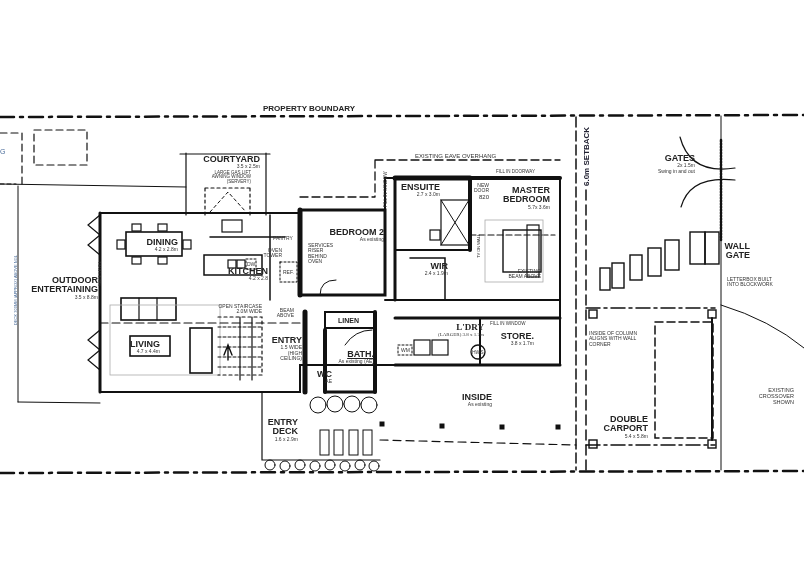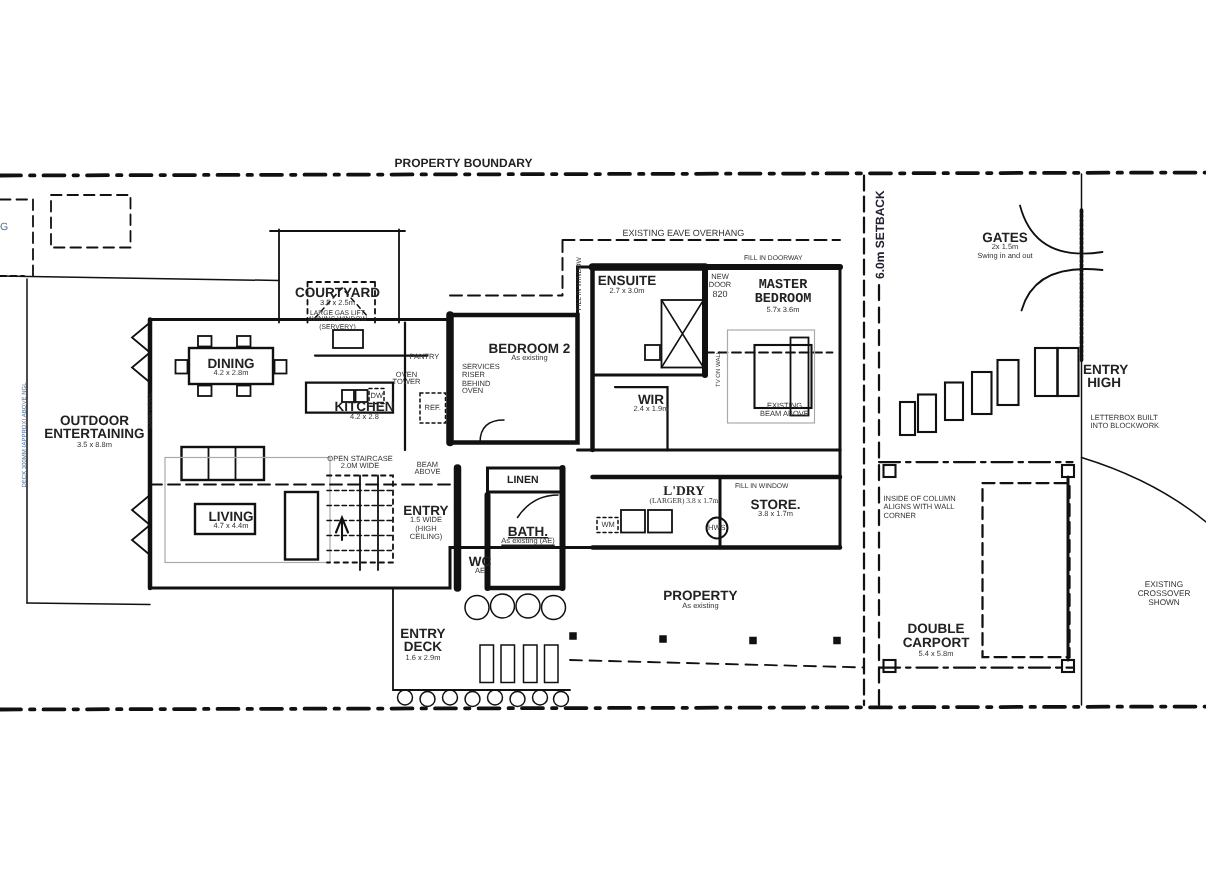--- a/index.html
+++ b/index.html
@@ -1,18 +1,18 @@
 <!DOCTYPE html>
 <html><head>
 <meta charset="utf-8">
 <style>
   html, body { margin:0; padding:0; background:#ffffff; }
   body { width:804px; height:584px; overflow:hidden; position:relative; font-family:"Liberation Sans", sans-serif; color:#1a1a1a; }
   svg { position:absolute; left:0; top:0; }
-  .lbl { position:absolute; text-align:center; line-height:1.05; white-space:nowrap; color:#222; }
+  .lbl { position:absolute; text-align:right; line-height:1.05; white-space:nowrap; color:#222; }
   .med { font-weight:bold; font-size:9px; }
   .sm { font-size:5px; color:#333; }
   .note { font-size:5px; color:#333; text-transform:uppercase; }
   .vert { position:absolute; transform-origin:left top; transform:rotate(-90deg); white-space:nowrap; }
 </style>
 </head>
 <body>
 
 <svg width="804" height="584" viewBox="0 0 804 584">
   <g fill="none" stroke="#111" stroke-linecap="round">
@@ -156,21 +156,21 @@
 
 <div class="lbl" style="left:263px; top:105px; font-weight:bold; font-size:8px;">PROPERTY BOUNDARY</div>
 <div class="lbl" style="left:0px; top:148px; font-size:7px; color:#4a6c9a;">G</div>
 <div class="vert" style="left:582px; top:186px; font-weight:bold; font-size:8px; color:#223;">6.0m SETBACK</div>
 <div class="lbl note" style="left:415px; top:153px; font-size:6px;">EXISTING EAVE OVERHANG</div>
 <div class="lbl note" style="left:496px; top:170px; font-size:4.5px;">FILL IN DOORWAY</div>
 <div class="vert note" style="left:383px; top:207px; font-size:4.5px;">FILL IN WINDOW</div>
 <div class="vert note" style="left:13px; top:325px; font-size:4px; color:#4a6c9a;">DECK 300mm (APPROX) ABOVE NGL</div>
 <div class="vert note" style="left:97px; top:286px; font-size:4px;">SAME LEVEL</div>
 
-<div class="lbl" style="left:190px; top:155px; width:70px;margin-top:36px;">
+<div class="lbl" style="left:190px; top:155px; width:70px;">
   <div class="med">COURTYARD</div>
   <div class="sm">3.5 x 2.5m</div>
   <div class="note" style="white-space:normal; width:52px; margin:1px auto 0; font-size:4.5px;">LARGE GAS LIFT AWNING WINDOW (SERVERY)</div>
 </div>
 
 <div class="lbl" style="left:130px; top:238px; width:48px;">
   <div class="med">DINING</div>
   <div class="sm">4.2 x 2.8m</div>
 </div>
 
@@ -182,21 +182,21 @@
 <div class="lbl note" style="left:260px; top:248px; width:22px; white-space:normal;">OVEN TOWER</div>
 <div class="lbl note" style="left:283px; top:270px;">REF.</div>
 <div class="lbl note" style="left:247px; top:262px;">DW</div>
 <div class="lbl note" style="left:308px; top:243px; width:28px; white-space:normal; text-align:left;">SERVICES RISER BEHIND OVEN</div>
 
 <div class="lbl" style="left:28px; top:276px; width:70px;">
   <div class="med" style="white-space:normal;">OUTDOOR ENTERTAINING</div>
   <div class="sm">3.5 x 8.8m</div>
 </div>
 
-<div class="lbl" style="left:132px; top:340px; width:44px;">
+<div class="lbl" style="left:116px; top:340px; width:44px;">
   <div class="med">LIVING</div>
   <div class="sm">4.7 x 4.4m</div>
 </div>
 
 <div class="lbl note" style="left:218px; top:304px; width:44px; white-space:normal;">OPEN STAIRCASE 2.0M WIDE</div>
 <div class="lbl note" style="left:276px; top:308px; width:18px; white-space:normal;">BEAM ABOVE</div>
 
 <div class="lbl" style="left:266px; top:336px; width:36px;">
   <div class="med">ENTRY</div>
   <div class="note" style="white-space:normal;">1.5 WIDE (HIGH CEILING)</div>
@@ -210,21 +210,21 @@
 <div class="lbl" style="left:396px; top:183px; width:44px;">
   <div class="med">ENSUITE</div>
   <div class="sm">2.7 x 3.0m</div>
 </div>
 <div class="lbl" style="left:471px; top:183px; width:18px;">
   <div class="note" style="white-space:normal;">NEW DOOR</div>
   <div class="sm" style="font-size:6px;">820</div>
 </div>
 
 <div class="lbl" style="left:494px; top:186px; width:56px;">
-  <div class="med" style="white-space:normal;font-family:Liberation Mono, monospace;">MASTER BEDROOM</div>
+  <div class="med" style="white-space:normal;">MASTER BEDROOM</div>
   <div class="sm">5.7x 3.6m</div>
 </div>
 <div class="vert note" style="left:476px; top:258px; font-size:4px;">TV on wall</div>
 <div class="lbl note" style="left:505px; top:269px; width:36px; white-space:normal;">EXISTING BEAM ABOVE</div>
 
 <div class="lbl" style="left:420px; top:262px; width:28px;">
   <div class="med">WIR</div>
   <div class="sm">2.4 x 1.9m</div>
 </div>
 
@@ -245,35 +245,35 @@
 <div class="lbl note" style="left:401px; top:348px;">WM</div>
 <div class="lbl note" style="left:472px; top:350px;">HWS</div>
 
 <div class="lbl note" style="left:490px; top:322px; font-size:4.5px;">FILL IN WINDOW</div>
 <div class="lbl" style="left:500px; top:332px; width:34px;">
   <div class="med">STORE.</div>
   <div class="sm">3.8 x 1.7m</div>
 </div>
 
 <div class="lbl" style="left:442px; top:393px; width:50px;">
-  <div class="med">PROPERTY</div>
+  <div class="med">INSIDE</div>
   <div class="sm">As existing</div>
 </div>
 
 <div class="lbl" style="left:266px; top:418px; width:32px;">
   <div class="med" style="white-space:normal;">ENTRY DECK</div>
   <div class="sm">1.6 x 2.9m</div>
 </div>
 
 <div class="lbl" style="left:645px; top:154px; width:50px;">
   <div class="med">GATES</div>
   <div class="sm">2x 1.5m</div>
   <div class="sm">Swing in and out</div>
 </div>
-<div class="lbl med" style="left:722px; top:242px; width:28px; white-space:normal;">ENTRY HIGH</div>
+<div class="lbl med" style="left:722px; top:242px; width:28px; white-space:normal;">WALL GATE</div>
 <div class="lbl note" style="left:727px; top:277px; width:50px; white-space:normal; text-align:left;">LETTERBOX BUILT INTO BLOCKWORK</div>
 <div class="lbl note" style="left:589px; top:331px; width:50px; white-space:normal; text-align:left;">INSIDE OF COLUMN ALIGNS WITH WALL CORNER</div>
 
 <div class="lbl" style="left:600px; top:375px; width:48px;margin-top:40px;">
   <div class="med" style="white-space:normal;">DOUBLE CARPORT</div>
   <div class="sm">5.4 x 5.8m</div>
 </div>
 <div class="lbl note" style="left:758px; top:388px; width:36px; white-space:normal; font-size:5.5px;">EXISTING CROSSOVER SHOWN</div>
 
 </body></html>

